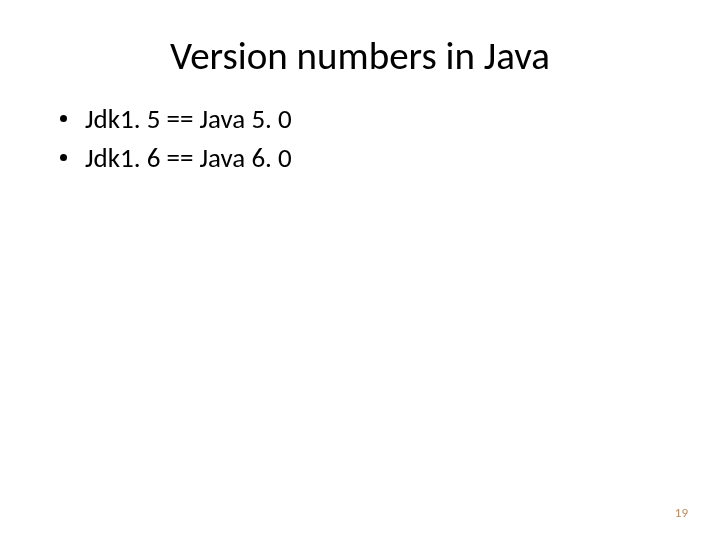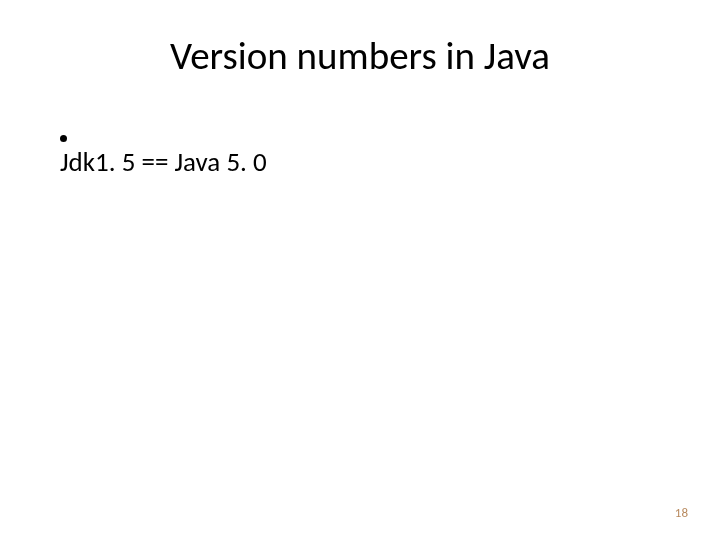--- a/index.html
+++ b/index.html
@@ -20,37 +20,36 @@
       height: 100%;
       padding: 30px 50px 40px 50px;
       display: flex;
       flex-direction: column;
     }
     .title {
       font-size: 39px;
       font-weight: 400;
       color: #000000;
       text-align: center;
-      margin-bottom: 40px;
+      margin-bottom: 20px;
       margin-top: 2px;
     }
     .content {
       flex: 1;
     }
     .bullet-list {
       list-style: none;
       padding-left: 10px;
     }
     .bullet-item {
       font-size: 27px;
       color: #000000;
       line-height: 1.45;
       display: flex;
       align-items: flex-start;
-      flex-direction: column;
     }
     .bullet-dot {
       width: 7px;
       height: 7px;
       background: #000000;
       border-radius: 50%;
       margin-right: 18px;
       margin-top: 16px;
       flex-shrink: 0;
     }
@@ -69,16 +68,20 @@
 <body>
 
 <div class="slide">
   <h1 class="title">Version numbers in Java</h1>
   <div class="content">
     <ul class="bullet-list">
       <li class="bullet-item">
         <span class="bullet-dot"></span>
         <span class="bullet-text">Jdk1. 5 == Java 5. 0</span>
       </li>
+      <li class="bullet-item">
+        <span class="bullet-dot"></span>
+        <span class="bullet-text">Jdk1. 6 == Java 6. 0</span>
+      </li>
     </ul>
   </div>
-  <div class="page-number">18</div>
+  <div class="page-number">19</div>
 </div>
 
 </body></html>

